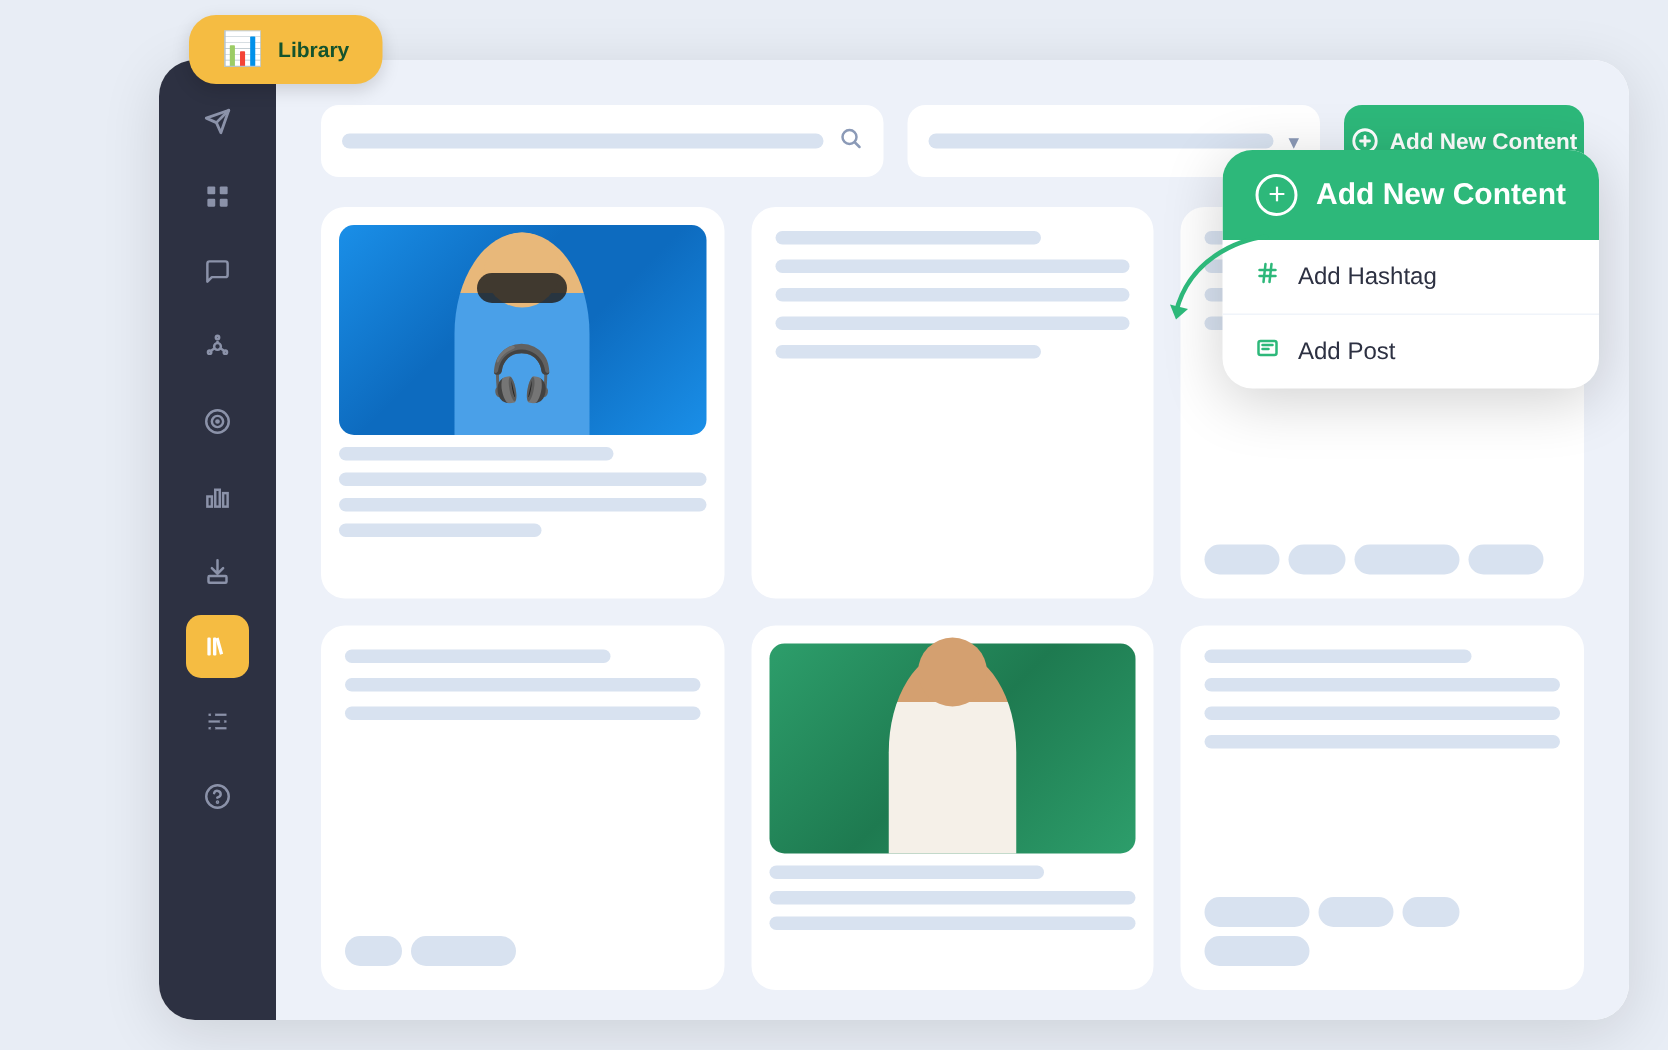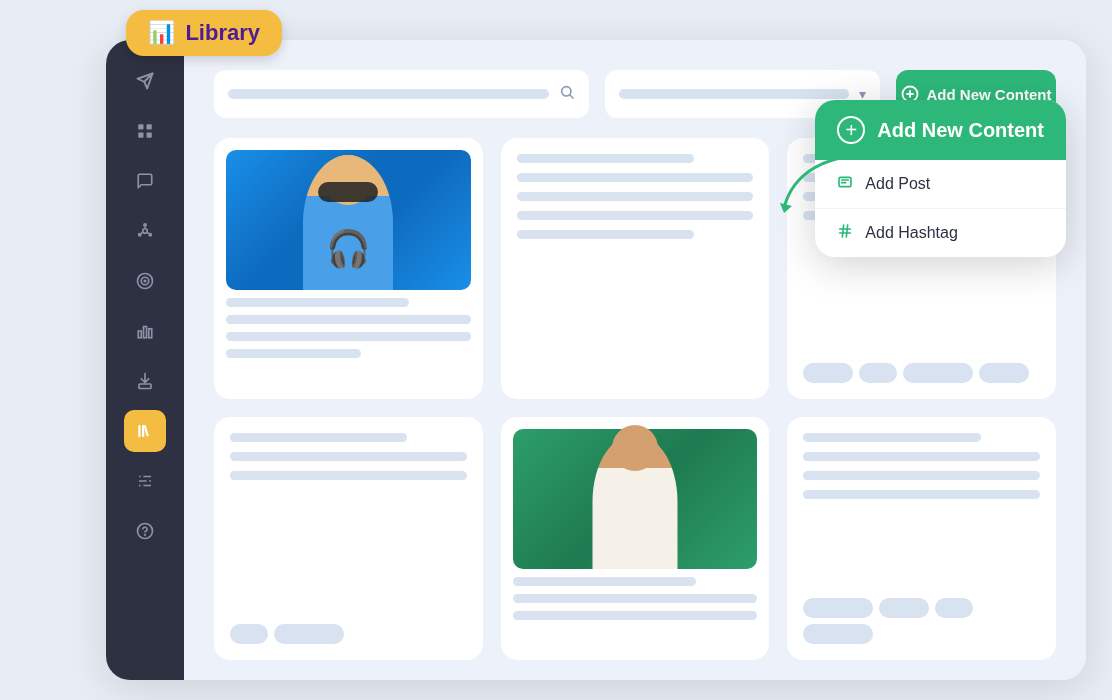--- a/index.html
+++ b/index.html
@@ -32,23 +32,23 @@
       align-items: center;
       gap: 10px;
       z-index: 10;
       box-shadow: 0 4px 12px rgba(0,0,0,0.15);
     }
     .library-badge-icon {
       color: #fff;
       font-size: 22px;
     }
     .library-badge-label {
-      font-size: 22px;
+      font-size: 14px;
       font-weight: 700;
-      color: #4c1d95;
+      color: #14532d;
     }
 
     
     .main-card {
       position: absolute;
       top: 20px;
       left: 80px;
       right: 0;
       bottom: 0;
       background: #fff;
@@ -513,42 +513,42 @@
             <div class="tag wide"></div>
           </div>
         </div>
 
       </div>
 
       <div class="popup">
         <div class="popup-header">
           <div class="popup-header-icon">+</div>
           <span class="popup-header-label">Add New Content</span>
-        </div>
-        <div class="popup-item">
-          <span class="popup-item-icon">
-            <svg width="16" height="16" viewBox="0 0 24 24" fill="none" stroke="#2db87a" stroke-width="2.5" stroke-linecap="round">
-              <rect x="3" y="5" width="18" height="14" rx="2"></rect>
-              <line x1="7" y1="9" x2="17" y2="9"></line>
-                <line x1="7" y1="13" x2="13" y2="13"></line>
-            </svg>
-          </span>
-          <span class="popup-item-label">Add Post</span>
         </div>
         <div class="popup-item">
           <span class="popup-item-icon">
             <svg width="16" height="16" viewBox="0 0 24 24" fill="none" stroke="#2db87a" stroke-width="2.5" stroke-linecap="round">
               <line x1="4" y1="9" x2="20" y2="9"></line>
                 <line x1="4" y1="15" x2="20" y2="15"></line>
               <line x1="10" y1="3" x2="8" y2="21"></line>
                 <line x1="16" y1="3" x2="14" y2="21"></line>
             </svg>
           </span>
           <span class="popup-item-label">Add Hashtag</span>
         </div>
+        <div class="popup-item">
+          <span class="popup-item-icon">
+            <svg width="16" height="16" viewBox="0 0 24 24" fill="none" stroke="#2db87a" stroke-width="2.5" stroke-linecap="round">
+              <rect x="3" y="5" width="18" height="14" rx="2"></rect>
+              <line x1="7" y1="9" x2="17" y2="9"></line>
+                <line x1="7" y1="13" x2="13" y2="13"></line>
+            </svg>
+          </span>
+          <span class="popup-item-label">Add Post</span>
+        </div>
       </div>
 
       <div class="arrow-connector">
         <svg width="80" height="80" viewBox="0 0 80 80">
           <path d="M70,10 C60,10 20,20 10,60" fill="none" stroke="#2db87a" stroke-width="3" stroke-linecap="round"></path>
           <polygon points="6,55 10,65 18,58" fill="#2db87a"></polygon>
         </svg>
       </div>
 
     </div>

